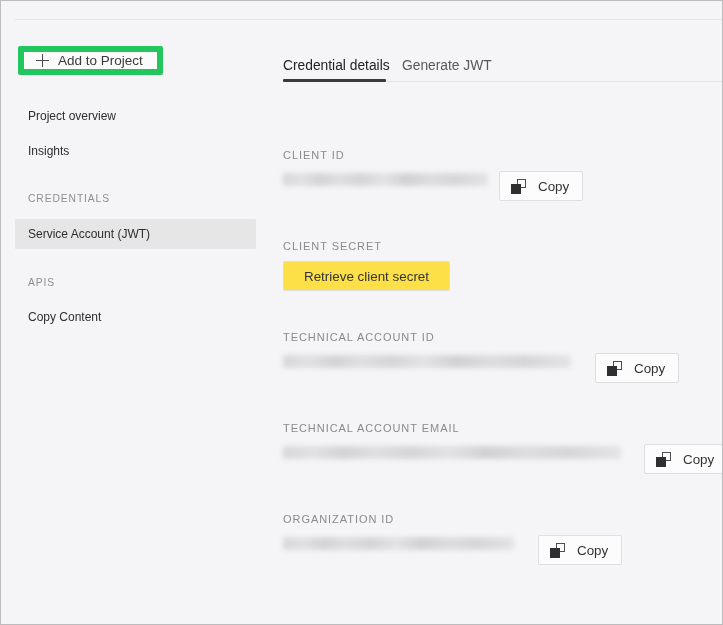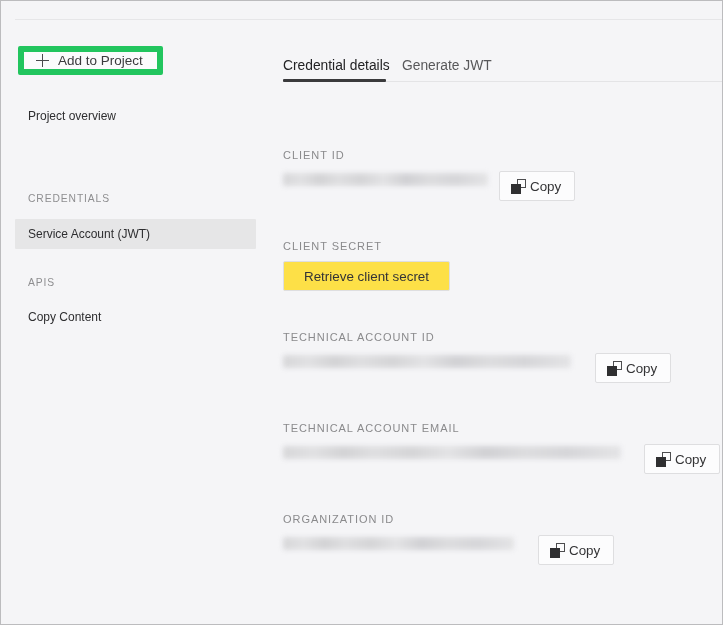--- a/index.html
+++ b/index.html
@@ -185,21 +185,21 @@
         #d5d5d8 84%, #e3e3e5 100%);
     filter: blur(2.6px);
     opacity: .95;
   }
 
   
   .copy-btn {
     position: absolute;
     display: flex;
     align-items: center;
-    gap: 4px;
+    gap: 12px;
     height: 30px;
     padding: 0 13px 0 11px;
     box-sizing: border-box;
     background: #fcfcfd;
     border: 1px solid #dedee0;
     border-radius: 2px;
     cursor: pointer;
     font-size: 13.4px;
     color: #343436;
     white-space: nowrap;
@@ -257,20 +257,23 @@
 
     <div class="add-btn">
       <span class="plus-icon"></span>
       <span>Add to Project</span>
     </div>
 
     <div class="nav-item" style="top:70px;">
       <span>Project overview</span>
     </div>
 
+    <div class="nav-item" style="top:105px;">
+      <span>Insights</span>
+    </div>
 
     <div class="nav-section" style="top:162px;">CREDENTIALS</div>
 
     <div class="nav-item selected" style="top:188px;">
       <span>Service Account (JWT)</span>
     </div>
 
     <div class="nav-section" style="top:246px;">APIS</div>
 
     <div class="nav-item" style="top:271px;">

